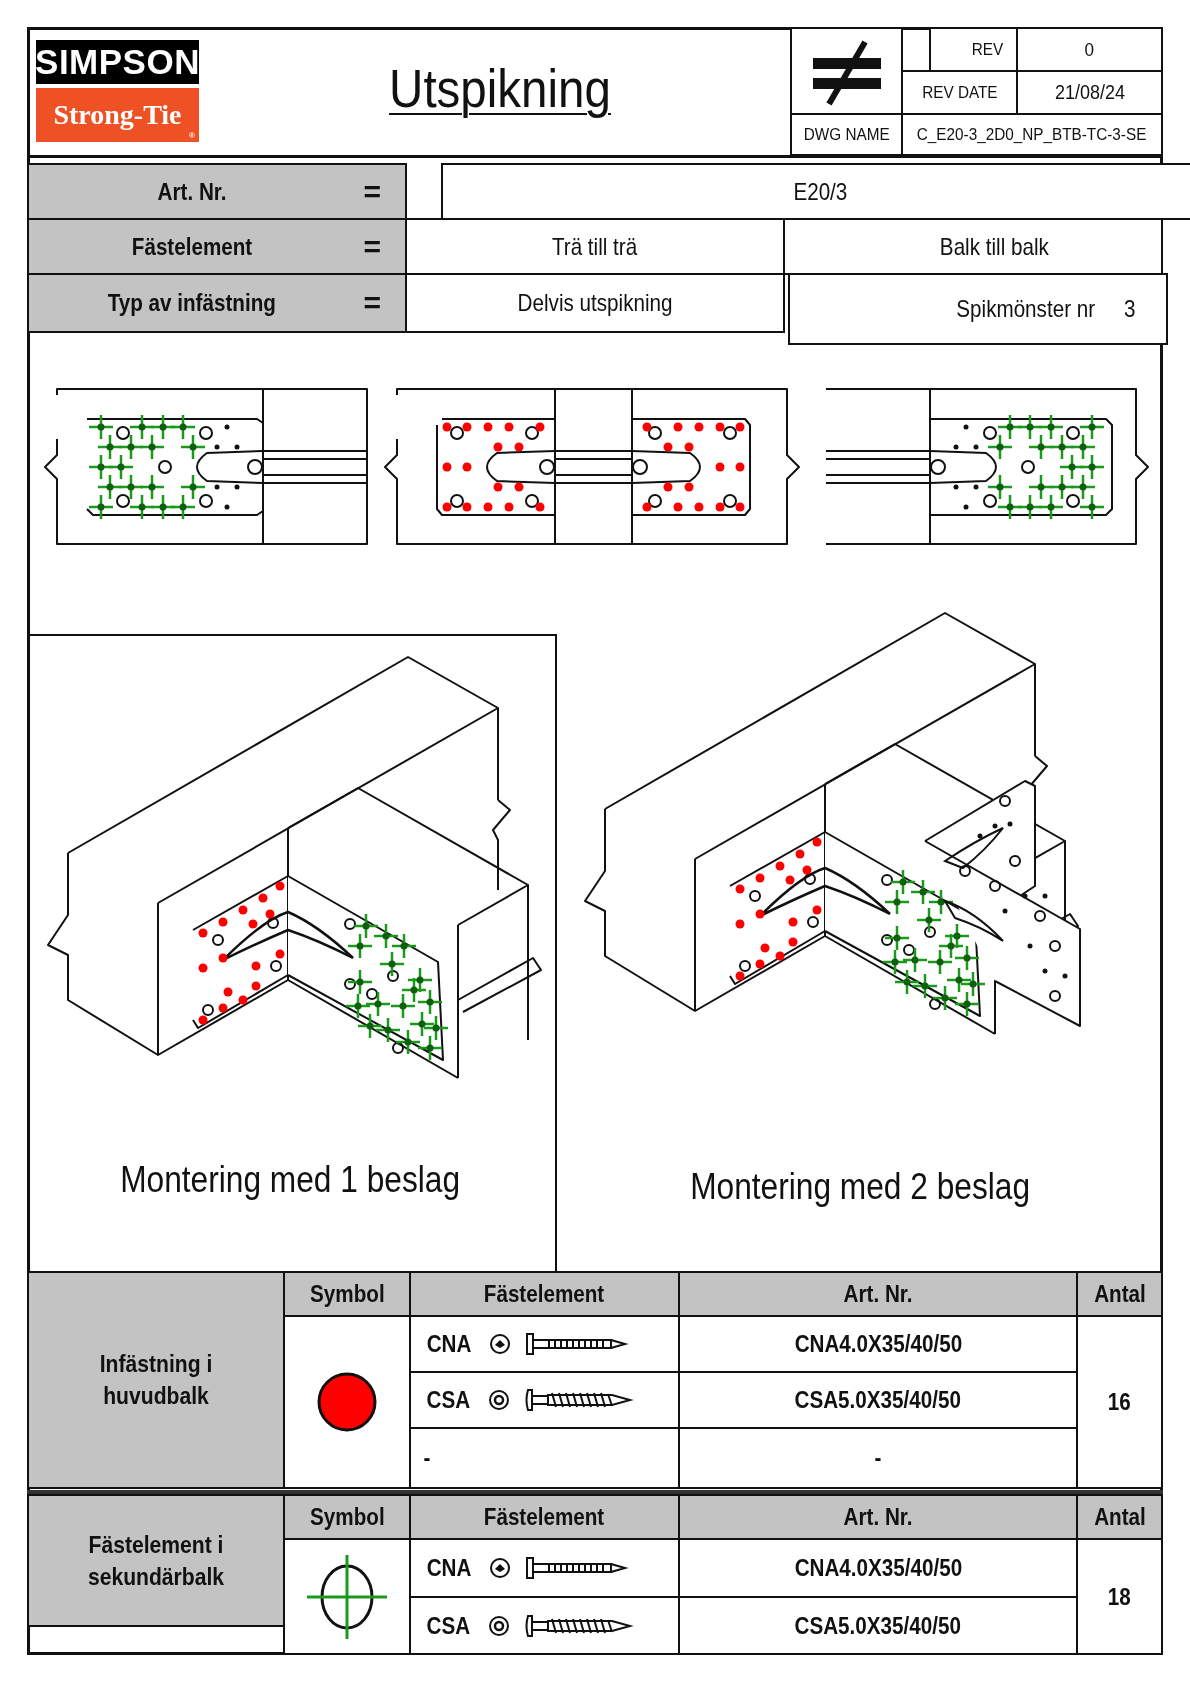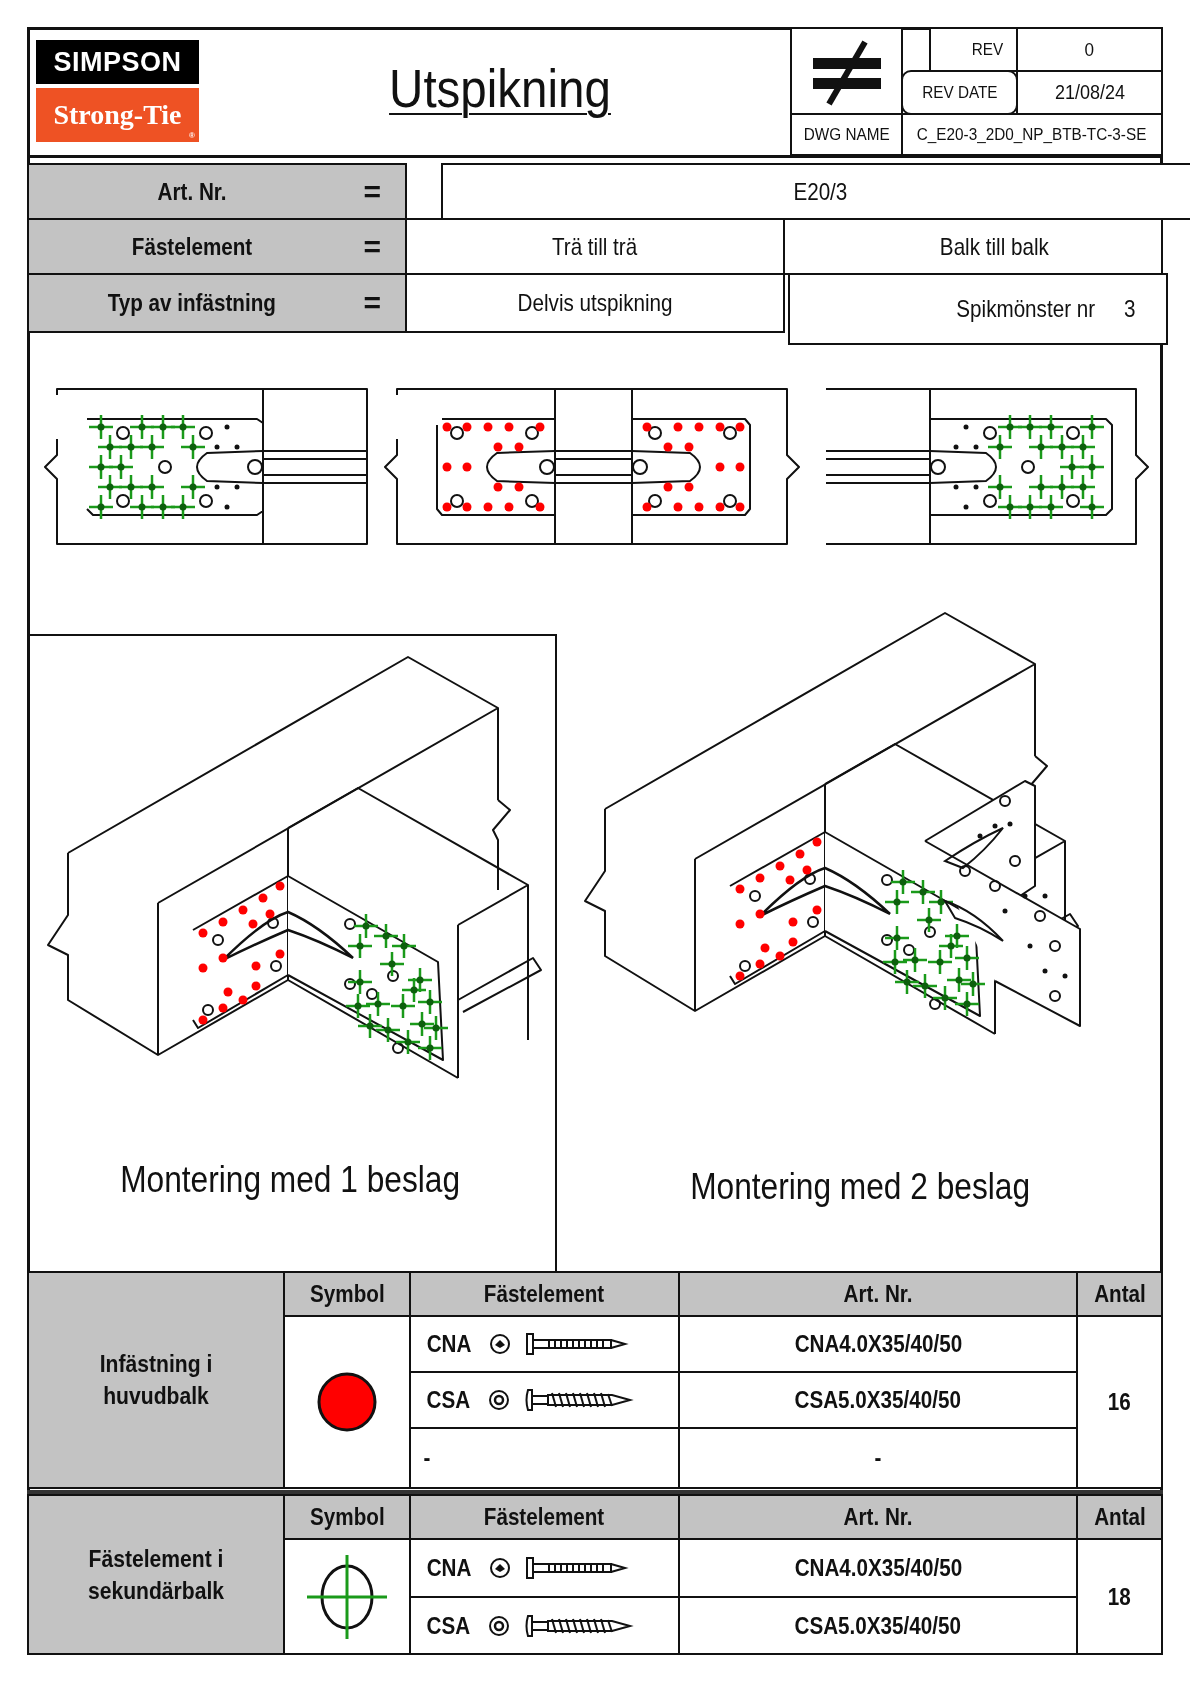--- a/index.html
+++ b/index.html
@@ -2,21 +2,21 @@
 <html><head>
 <meta charset="utf-8">
 <style>
   html,body{margin:0;padding:0;background:#fff;}
   body{width:1190px;height:1682px;position:relative;font-family:"Liberation Sans",sans-serif;color:#111;overflow:hidden;}
   .abs{position:absolute;box-sizing:border-box;}
   .frame{left:27px;top:27px;width:1136px;height:1628px;border:3px solid #111;}
   .cell{position:absolute;box-sizing:border-box;border:2px solid #111;display:flex;align-items:center;justify-content:center;background:#fff;}
   .gray{background:#c3c3c3;}
   .hline{position:absolute;background:#111;}
-  .logo-top{left:36px;top:40px;width:163px;height:44px;background:#000;color:#fff;font-weight:bold;font-size:27px;display:flex;align-items:center;justify-content:center;letter-spacing:0.5px;}
+  .logo-top{left:36px;top:40px;width:163px;height:44px;background:#000;color:#fff;font-weight:bold;font-size:35px;display:flex;align-items:center;justify-content:center;letter-spacing:0.5px;}
   .logo-bot{left:36px;top:88px;width:163px;height:54px;background:#ee5224;color:#fff;font-family:"Liberation Serif",serif;font-weight:bold;font-size:28px;display:flex;align-items:center;justify-content:center;}
   .reg{position:absolute;right:4px;bottom:2px;font-size:8px;font-family:"Liberation Sans",sans-serif;}
   .title{left:330px;top:48px;width:340px;height:80px;display:flex;align-items:center;justify-content:center;font-size:54px;text-decoration:underline;text-decoration-thickness:2px;text-underline-offset:6px;transform:scaleX(0.88);}
   .sm{font-size:17px;transform:scaleX(0.9);white-space:nowrap;}
   .info-label{font-weight:bold;font-size:24px;transform:scaleX(0.86);white-space:nowrap;}
   .info-val{font-size:24px;transform:scaleX(0.86);white-space:nowrap;}
   .eq{position:absolute;font-size:30px;font-weight:bold;}
   .caption{font-size:36px;transform:scaleX(0.88);white-space:nowrap;}
   .th{font-weight:bold;font-size:24px;transform:scaleX(0.86);white-space:nowrap;}
   .td{font-weight:bold;font-size:24px;transform:scaleX(0.86);white-space:nowrap;}
@@ -44,21 +44,21 @@
     <rect x="6" y="40" width="68" height="11" fill="#111"></rect>
     <line x1="58" y1="4" x2="22" y2="66" stroke="#111" stroke-width="6"></line>
   </svg>
 </div>
 <div class="cell" style="left:901px;top:27px;width:117px;height:45px;margin-left:28px;">
     <span class="sm">REV</span>
   </div>
 <div class="cell" style="left:1016px;top:27px;width:147px;height:45px;">
     <span class="sm" style="font-size:19px">0</span>
   </div>
-<div class="cell" style="left:901px;top:70px;width:117px;height:45px;border-radius:10px;">
+<div class="cell" style="left:901px;top:70px;width:117px;height:45px;">
     <span class="sm">REV DATE</span>
   </div>
 <div class="cell" style="left:1016px;top:70px;width:147px;height:45px;">
     <span class="sm" style="font-size:20px">21/08/24</span>
   </div>
 <div class="cell" style="left:790px;top:113px;width:113px;height:43px;">
     <span class="sm">DWG NAME</span>
   </div>
 <div class="cell" style="left:901px;top:113px;width:262px;height:43px;">
     <span class="sm">C_E20-3_2D0_NP_BTB-TC-3-SE</span>
@@ -743,21 +743,21 @@
 <div class="cell" style="left:678px;top:1427px;width:400px;height:62px;">
     <span class="td">-</span>
   </div>
 
 <div class="cell" style="left:1076px;top:1315px;width:87px;height:174px;">
     <span class="td">16</span>
   </div>
 
 <div class="hline" style="left:27px;top:1490px;width:1136px;height:5px;background:#333;"></div>
 
-<div class="cell gray" style="left:27px;top:1494px;width:258px;height:161px;">
+<div class="cell gray" style="left:27px;top:1494px;width:258px;height:133px;">
     <span class="group" style="width:160px;display:block">Fästelement i sekundärbalk</span>
   </div>
 <div class="cell gray" style="left:283px;top:1494px;width:128px;height:46px;">
     <span class="th">Symbol</span>
   </div>
 <div class="cell gray" style="left:409px;top:1494px;width:271px;height:46px;">
     <span class="th">Fästelement</span>
   </div>
 <div class="cell gray" style="left:678px;top:1494px;width:400px;height:46px;">
     <span class="th">Art. Nr.</span>

